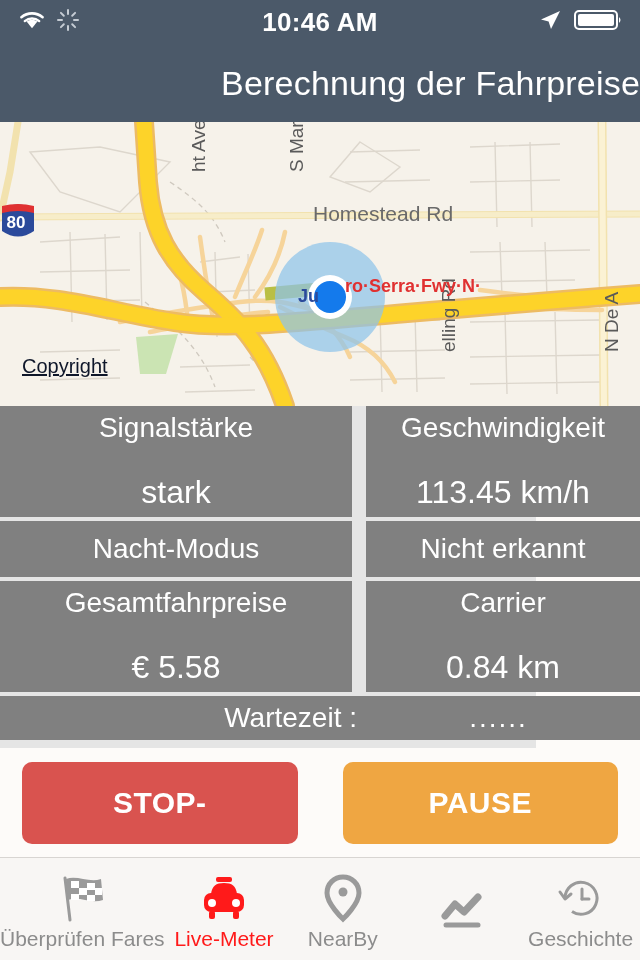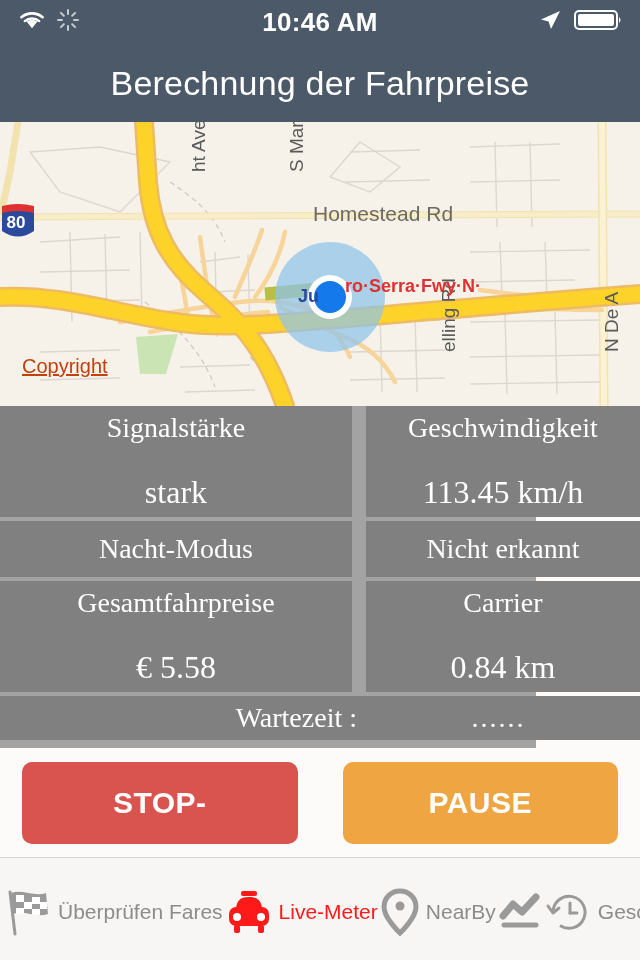--- a/index.html
+++ b/index.html
@@ -25,43 +25,42 @@
   }
   .sb-right{
     position:absolute; right:16px; display:flex; align-items:center; gap:12px;
   }
   .ic{ display:block; }
 
   
   .navbar{
     position:absolute; top:44px; left:0; width:640px; height:78px;
     background:#4b5969;
-    display:flex; align-items:center; justify-content:center;
+    display:flex; align-items:center; justify-content:flex-end;
   }
   .nav-title{
     color:#ffffff; font-size:34px; font-weight:400; letter-spacing:.2px;
   }
 
   
   .map{
     position:absolute; top:122px; left:0; width:640px; height:284px;
     overflow:hidden; background:#f5f1e9;
   }
   .map svg{ display:block; }
   .copyright{
     position:absolute; left:22px; bottom:28px;
-    font-size:20px; color:#c2410c;
+    font-size:20px; color:#0f172a;
     text-decoration:underline;
   }
 
   
   .panel{
     position:absolute; top:406px; left:0; width:536px; height:342px;
-    background:#a3a3a3;
-    font-family:Liberation Serif, serif;
+    background:#e5e5e5;
   }
   .prow{ display:flex; width:640px; }
   .pcell{
     background:#808080; color:#ffffff;
     display:flex; flex-direction:column; align-items:center; justify-content:center;
   }
   .pcell .lbl{ font-size:28px; font-weight:400; }
   .pcell .val{ font-size:32px; font-weight:400; }
 
   .row-tall  .pcell{ height:111px; gap:30px; }
@@ -91,21 +90,21 @@
     cursor:pointer; font-family:"Liberation Sans", sans-serif;
   }
 
   
   .tabbar{
     position:absolute; bottom:0; left:0; width:640px; height:103px;
     background:#f8f6f4; border-top:1px solid #d8d5d2;
     display:flex;
   }
   .tab{
-    flex:1; display:flex; 
+    flex:1; display:flex; flex-direction:column;
     align-items:center; justify-content:center; gap:4px;
     cursor:pointer; padding-top:6px;
   }
   .tab .ticon{ height:50px; display:flex; align-items:center; justify-content:center; }
   .tab .tlabel{ font-size:21px; color:#8c8c8c; white-space:nowrap; }
   .tab.active .tlabel{ color:#ff1a1a; }
 </style>
 </head>
 <body>
 

